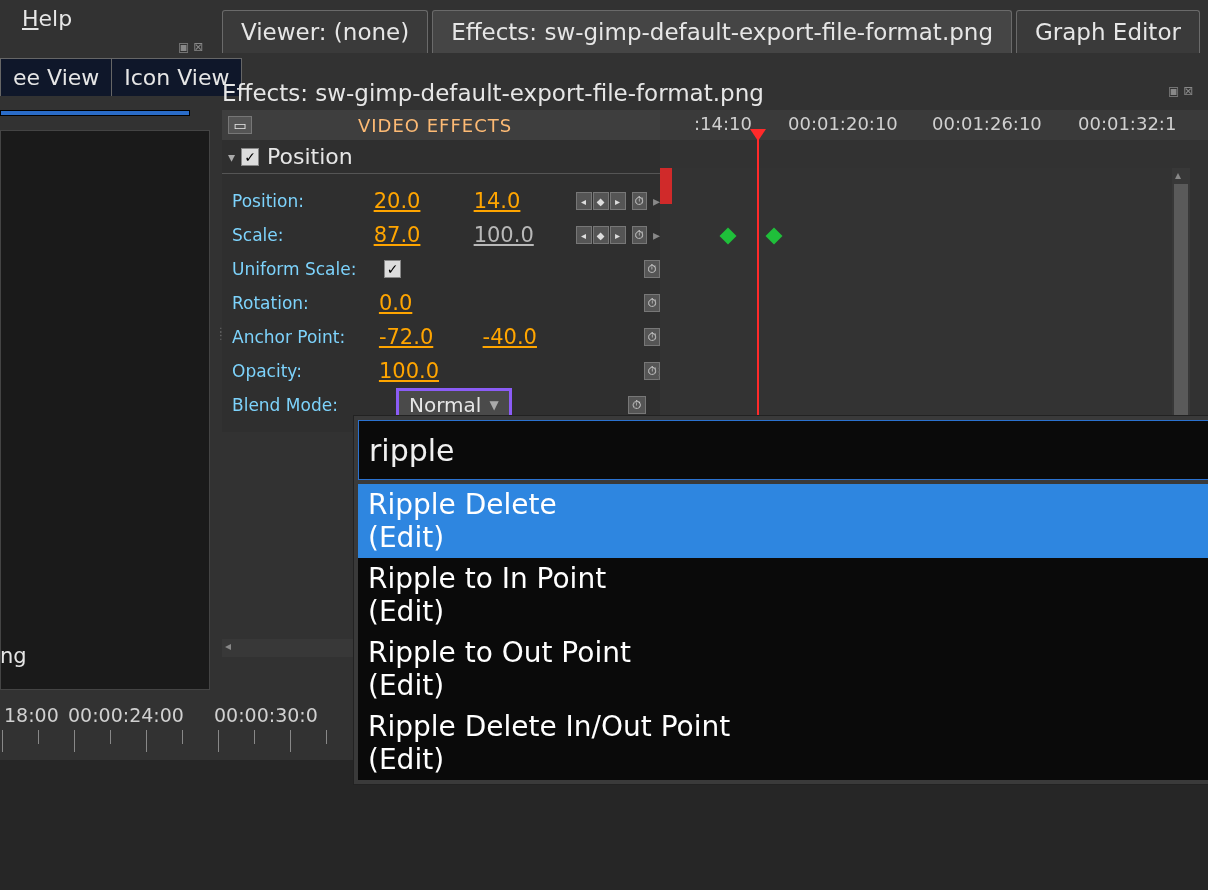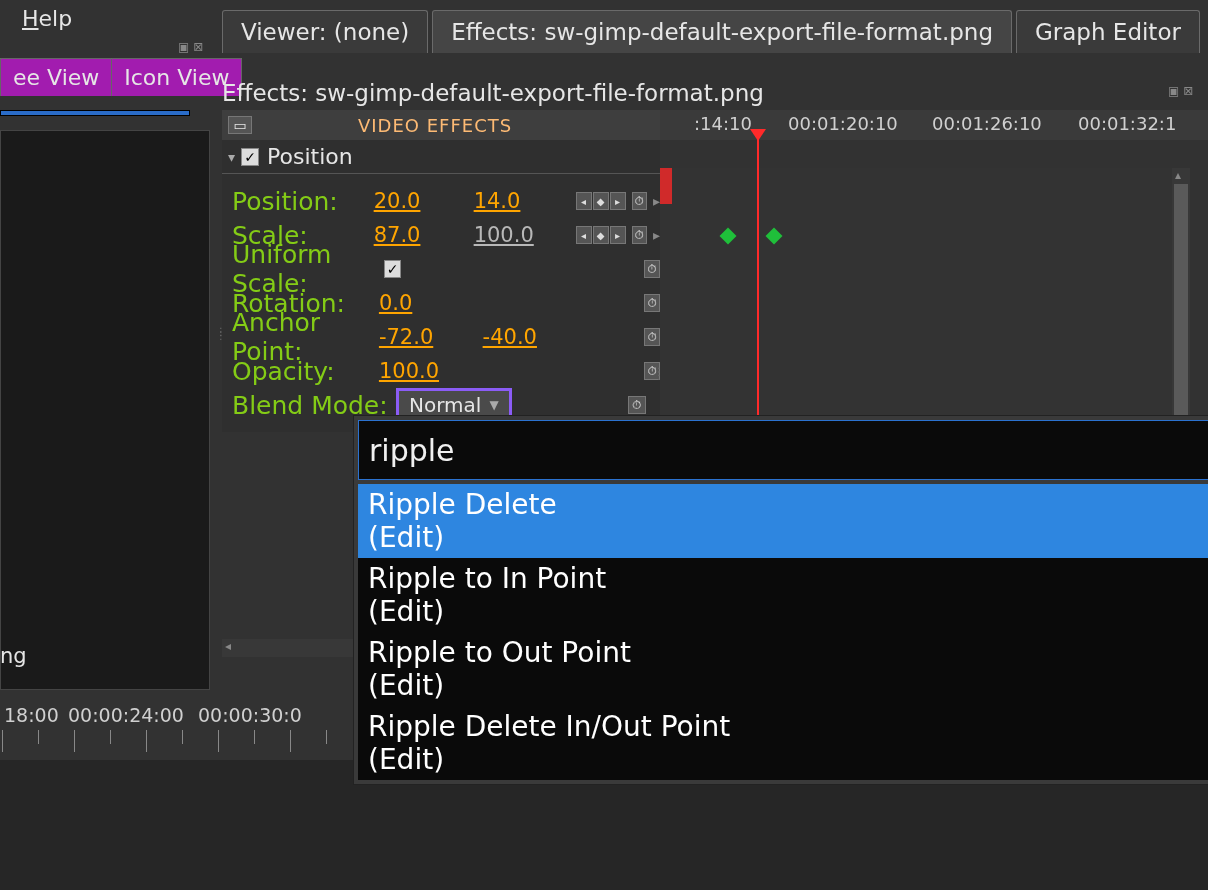--- a/index.html
+++ b/index.html
@@ -26,21 +26,21 @@
     position: absolute; font-size: 12px; color: #888;
     display: flex; gap: 4px;
   }
   .dock-icons span { cursor: pointer; }
   
   .left-tabs {
     position: absolute; left: 0; top: 58px;
     display: flex;
   }
   .left-tabs .tab {
-    background: #a21caf; border: 1px solid #666; border-bottom: none;
+    background: #0f172a; border: 1px solid #666; border-bottom: none;
     padding: 6px 12px; font-size: 22px; margin-right: -1px;
   }
   .left-panel-body {
     position: absolute; left: 0; top: 102px; width: 210px; height: 560px;
     background: #1a1a1a; border: 1px solid #444;
   }
   .hscroll {
     position: absolute; left: 0; top: 110px; width: 190px; height: 6px;
     background: linear-gradient(#2a6cc8,#2a6cc8);
     border: 1px solid #000;
@@ -118,21 +118,21 @@
     width: 18px; height: 18px; background: #ddd; color: #000;
     display: inline-flex; align-items: center; justify-content: center;
     font-size: 14px; margin-right: 8px; border: 1px solid #888;
   }
   .tf-grid {
     padding: 10px 0 10px 10px;
   }
   .tf-row {
     display: flex; align-items: center; height: 34px;
   }
-  .tf-label { width: 170px; font-size: 25px; color: #84cc16; }
+  .tf-label { width: 170px; font-size: 17px; color: #7dd3fc; }
   .tf-val {
     width: 120px; text-align: left; color: #ffa500; font-size: 21px;
     text-decoration: underline;
   }
   .tf-val.dim { color: #b8b8b8; }
   .kf-ctrls {
     display: inline-flex; gap: 1px; margin-left: 2px;
   }
   .kf-btn {
     width: 16px; height: 18px; background: #555; border: 1px solid #777;
@@ -366,21 +366,21 @@
   <div class="kf-red" style="left:330px; top:61px"></div>
   <div class="kf-vscroll"></div>
   <div class="kf-thumb"></div>
 </div>
 
 <div class="eff-hscroll"></div>
 
 <div class="tl-ruler">
   <span class="tc" style="left:4px">18:00</span>
   <span class="tc" style="left:68px">00:00:24:00</span>
-  <span class="tc" style="left:198px">00:00:30:0</span>
+  <span class="tc" style="left:214px">00:00:30:0</span>
   <span class="tc" style="right:4px">0</span>
   <span class="tick major" style="left:2px"></span>
   <span class="tick" style="left:38px"></span>
   <span class="tick major" style="left:74px"></span>
   <span class="tick" style="left:110px"></span>
   <span class="tick major" style="left:146px"></span>
   <span class="tick" style="left:182px"></span>
   <span class="tick major" style="left:218px"></span>
   <span class="tick" style="left:254px"></span>
   <span class="tick major" style="left:290px"></span>

